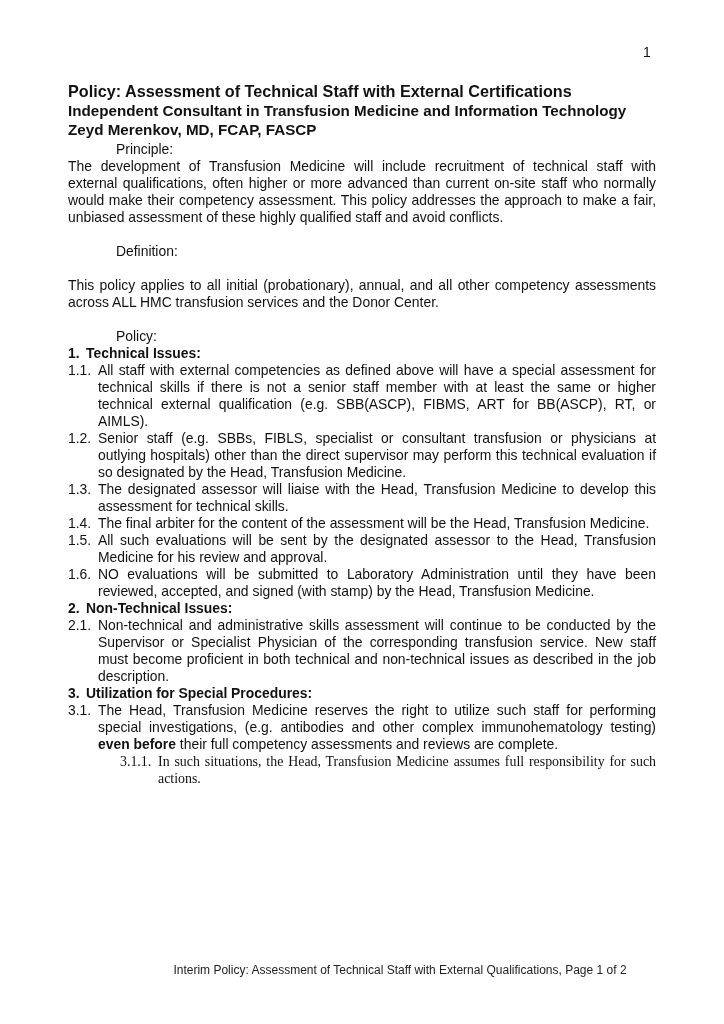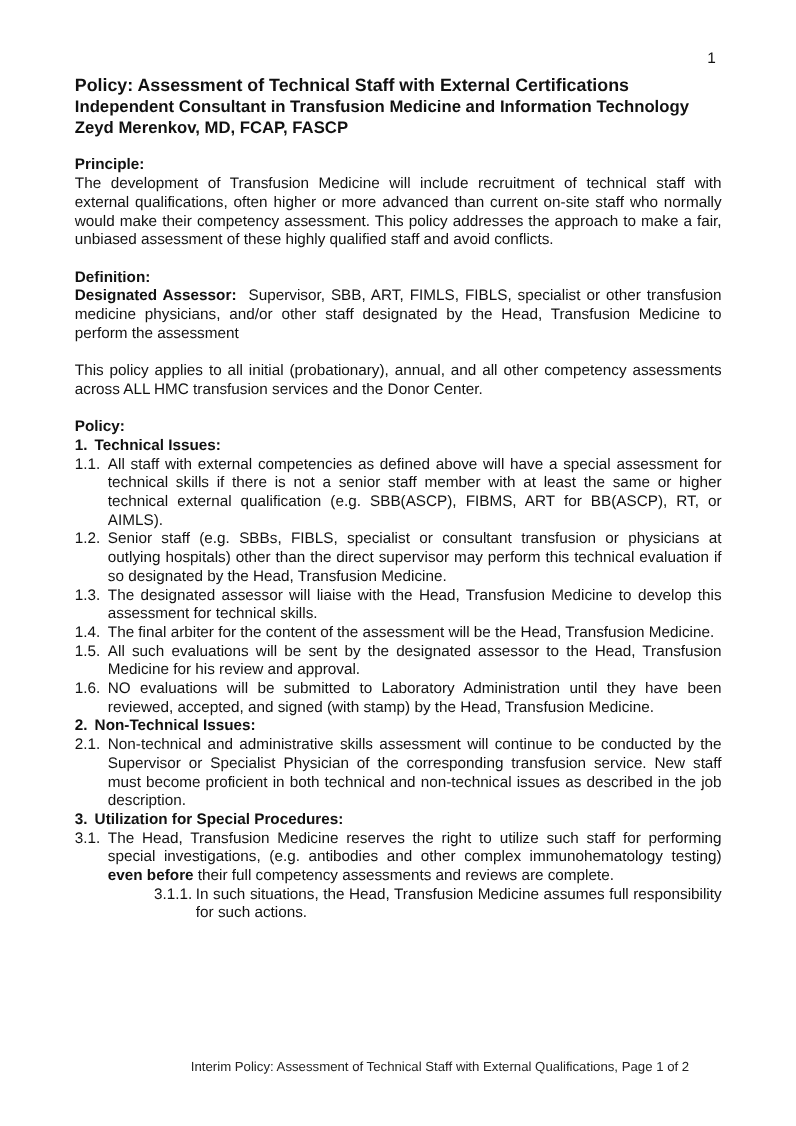--- a/index.html
+++ b/index.html
@@ -1,32 +1,32 @@
 <!DOCTYPE html>
 <html><head>
 <meta charset="utf-8">
 <style>
   html, body { margin: 0; padding: 0; background: #ffffff; }
   body { width: 724px; height: 1024px; position: relative; overflow: hidden;
          font-family: "Liberation Sans", sans-serif; color: #111111; }
   .page-number { position: absolute; left: 643px; top: 44px; font-size: 14px; }
-  .title-block { position: absolute; left: 68px; top: 69px; width: 600px; }
+  .title-block { position: absolute; left: 68px; top: 82px; width: 600px; }
   .title-block div { font-weight: bold; line-height: 19px; white-space: nowrap; }
   .title-main { font-size: 16.2px; }
   .title-sub { font-size: 15.2px; }
   .content { position: absolute; left: 68px; top: 141px; width: 588px; font-size: 13.9px; line-height: 17px; }
-  .heading { font-weight: bold; }
+  .heading { font-weight: normal; margin-left: 48px; }
   .para { text-align: justify; text-align-last: left; }
   .gap { height: 17px; }
   .lvl1 { display: flex; font-weight: bold; }
   .lvl1 .num { width: 18px; flex: none; }
   .lvl2 { display: flex; text-align: justify; }
   .lvl2 .num { width: 30px; flex: none; }
   .lvl2 .txt { flex: 1; text-align: justify; text-align-last: left; }
-  .lvl3 { display: flex; margin-left: 72px; }
+  .lvl3 { display: flex; margin-left: 52px; font-family: Liberation Serif, serif; }
   .lvl3 .num { width: 38px; flex: none; }
   .lvl3 .txt { flex: 1; text-align: justify; text-align-last: left; }
   .footer { position: absolute; left: 0; width: 724px; top: 963px; text-align: center;
             font-size: 12px; color: #222; padding-left: 30px; }
   .footer span { position: relative; left: 8px; }
 </style>
 </head>
 <body>
 
 <div class="page-number">1</div>
@@ -37,21 +37,20 @@
   <div class="title-sub">Zeyd Merenkov, MD, FCAP, FASCP</div>
 </div>
 
 <div class="content">
 
   <div class="heading">Principle:</div>
   <div class="para">The development of Transfusion Medicine will include recruitment of technical staff with external qualifications, often higher or more advanced than current on-site staff who normally would make their competency assessment.  This policy addresses the approach to make a fair, unbiased assessment of these highly qualified staff and avoid conflicts.</div>
   <div class="gap"></div>
 
   <div class="heading">Definition:</div>
-  <div class="para"><b>Designated Assessor:</b><span style="white-space:pre-wrap">  Supervisor, SBB, ART, FIMLS, FIBLS, specialist or other transfusion medicine physicians, and/or other staff designated by the Head, Transfusion Medicine to perform the assessment</span></div>
   <div class="gap"></div>
 
   <div class="para">This policy applies to all initial (probationary), annual, and all other competency assessments across ALL HMC transfusion services and the Donor Center.</div>
   <div class="gap"></div>
 
   <div class="heading">Policy:</div>
 
   <div class="lvl1">
     <span class="num">1.</span>
     <span>Technical Issues:</span>

